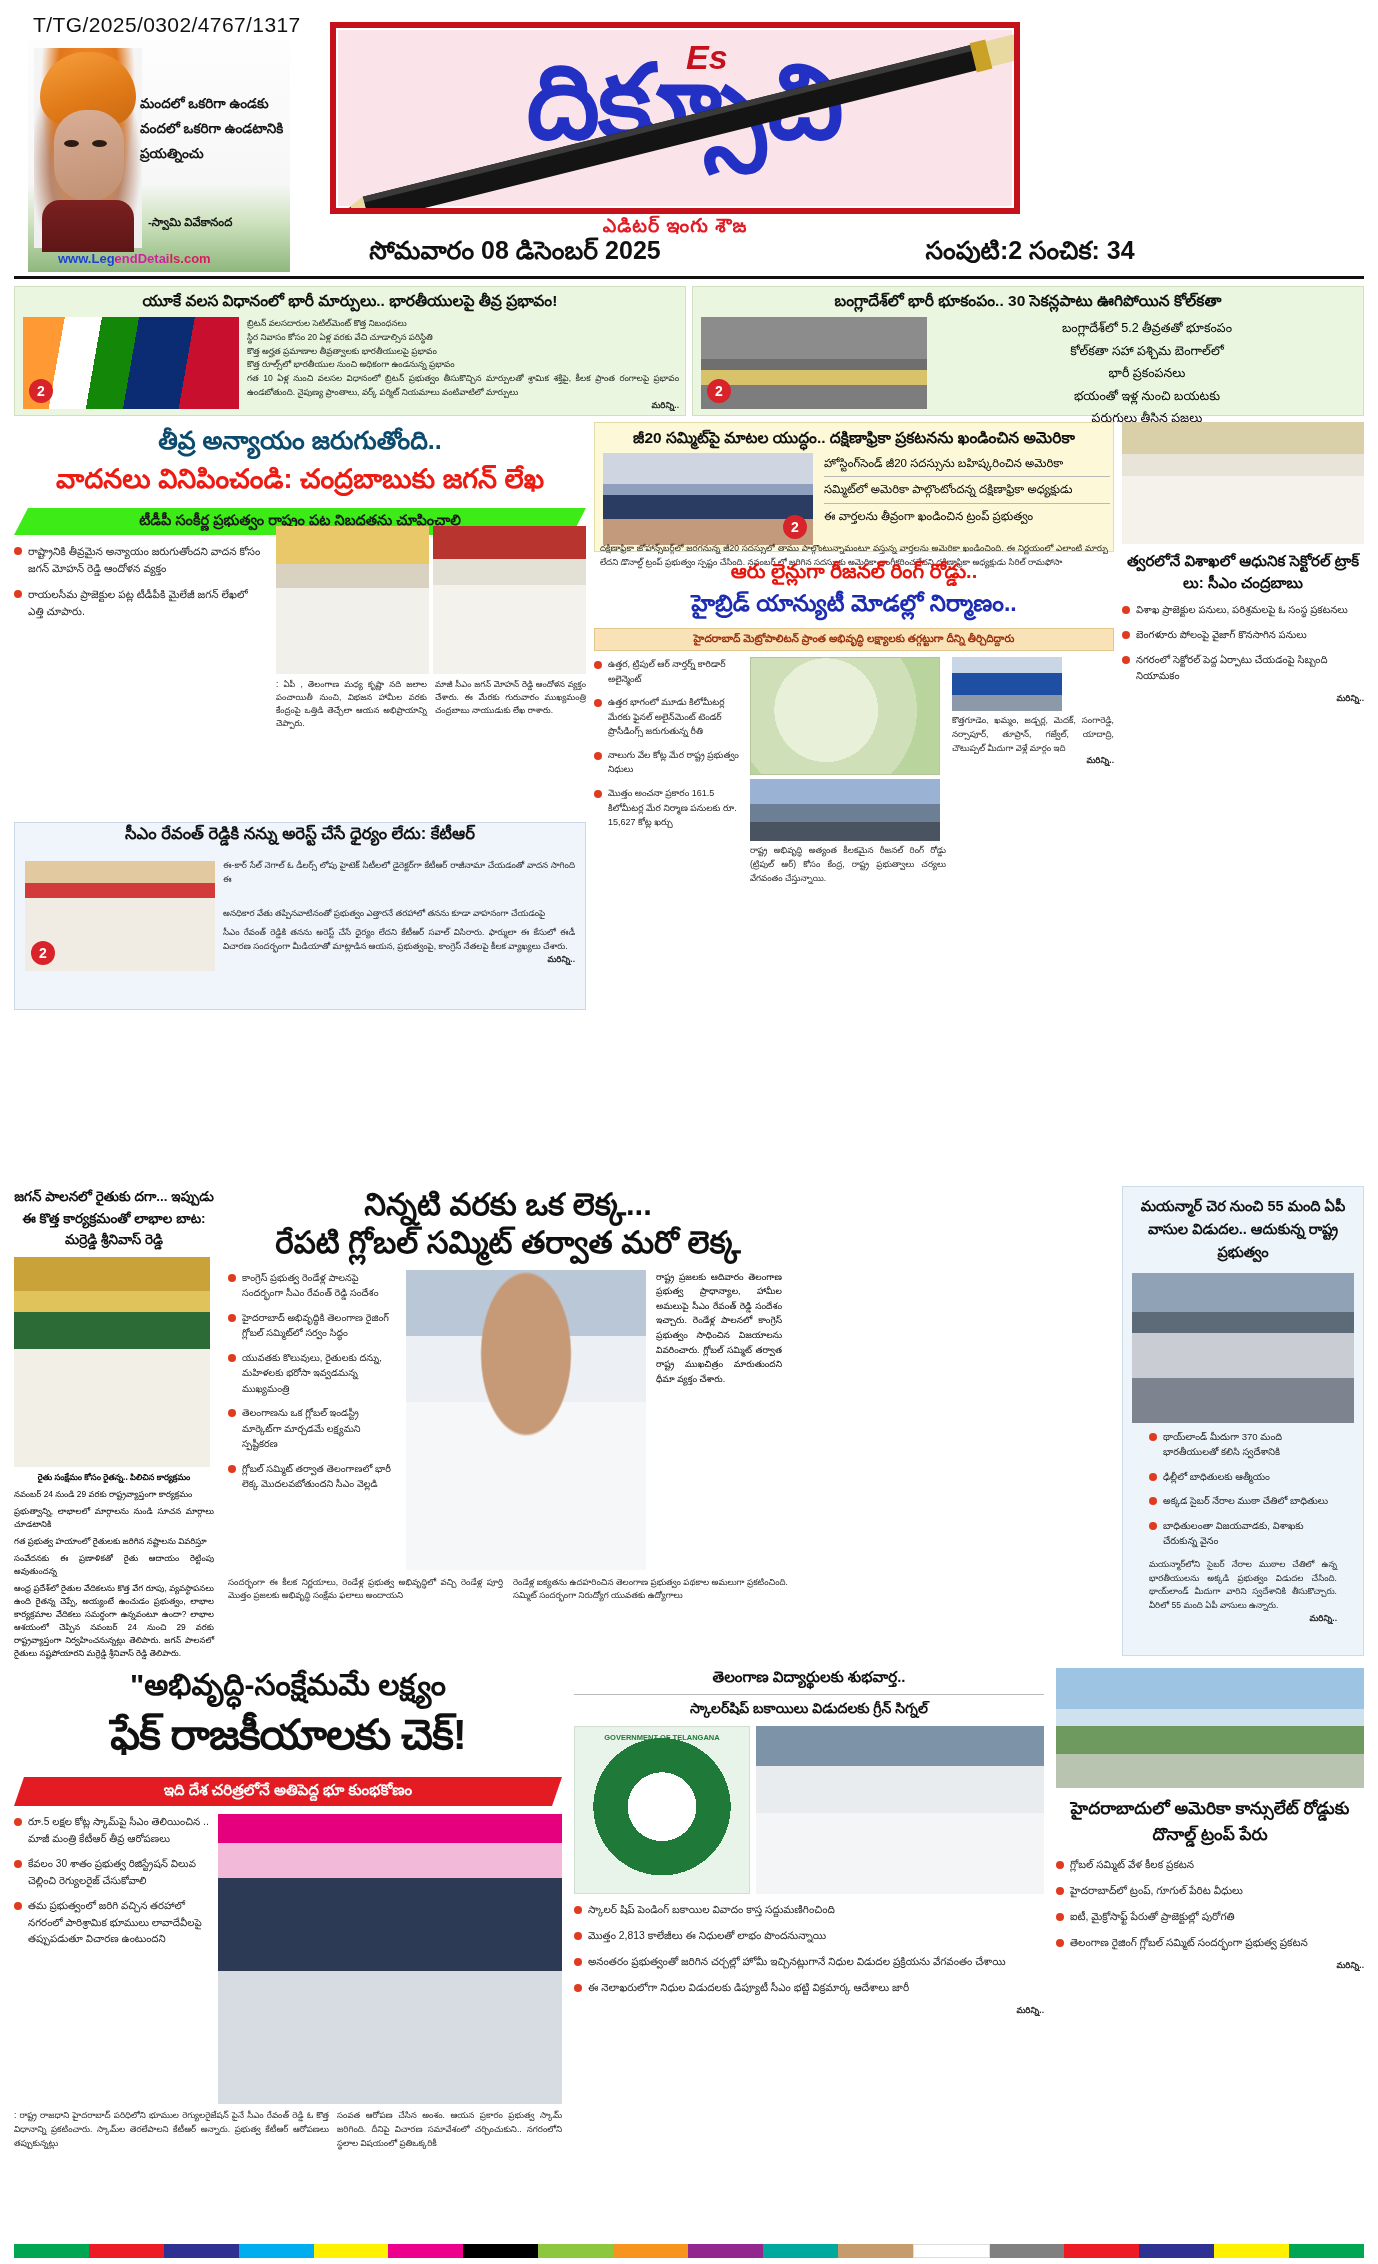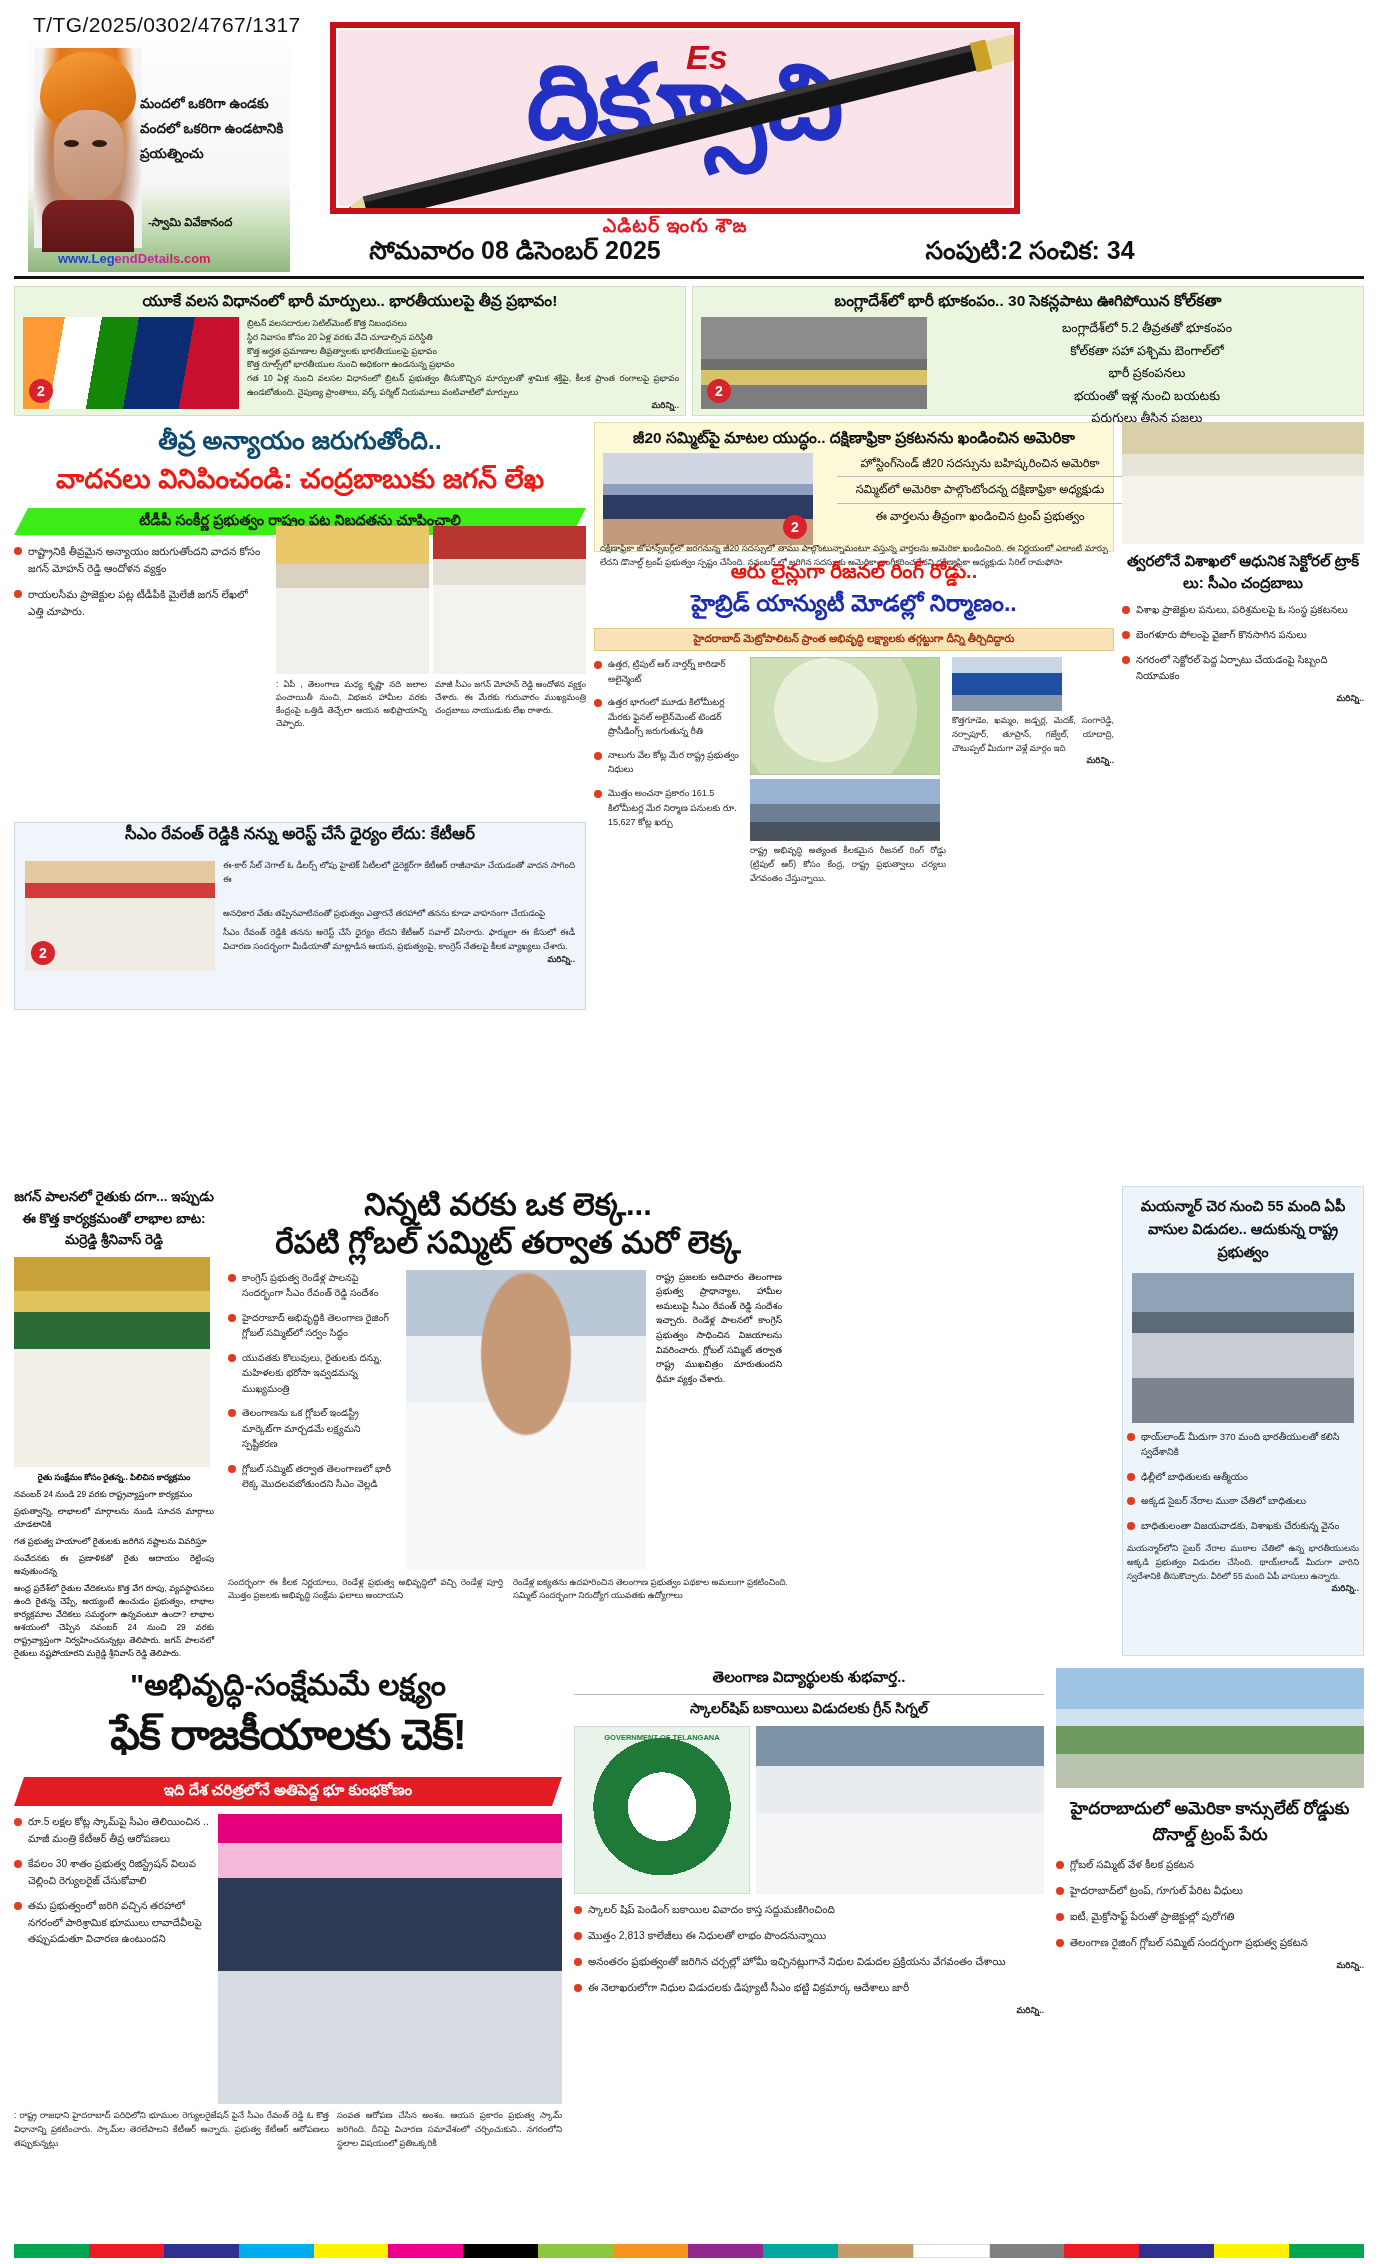--- a/index.html
+++ b/index.html
@@ -125,21 +125,21 @@
   .p-cbn { background:linear-gradient(180deg,#e9c86a 0 26%, #d9d2c0 26% 42%, #f2f0ea 42% 100%); }
   .p-jagan{ background:linear-gradient(180deg,#b7342f 0 22%, #e3e0d6 22% 40%, #f4f2ec 40% 100%); }
   .caps { position:absolute; right:0; top:256px; width:310px; display:flex; gap:8px; }
   .caps div { flex:1; font-size:8.4px; line-height:1.55; text-align:justify; color:#222;}
 
   
   #r2b { left:594px; top:422px; width:520px; height:130px; background:#fcf8d8; border:1px solid #e3dca8;}
   .g20-title{ font-size:15.5px; font-weight:700; text-align:center; padding-top:6px; color:#111;}
   .g20-photo{ position:absolute; left:8px; top:30px; width:210px; height:92px;
     background:linear-gradient(180deg,#cfd6e2 0 34%, #8ea0bd 34% 46%, #2b3c63 46% 72%, #c49a7d 72% 100%); }
-  .g20-lines{ position:absolute; left:242px; top:30px; width:286px; text-align:center; font-size:11.5px; line-height:1.85;}
+  .g20-lines{ position:absolute; left:229px; top:30px; width:286px; text-align:left; font-size:11.5px; line-height:1.85;}
 
   
   #rrr { left:594px; top:560px; width:520px; height:250px; }
   .rrr-h1{ font-size:20px; font-weight:700; text-align:center; color:#e8150d;}
   .rrr-h2{ font-size:23px; font-weight:700; text-align:center; color:#1c2db4; margin-top:2px;}
   .rrr-band{ margin-top:6px; background:#f9e2b8; border:1px solid #e0c78a; font-size:10.5px;
     text-align:center; padding:3px 2px; font-weight:700; color:#a02c0a;}
   .rrr-grid{ margin-top:6px; display:flex; gap:6px;}
   .rrr-col{ flex:1; }
   .rrr-map{ width:190px; height:118px; background:
@@ -179,21 +179,21 @@
   .fl-title{ font-size:13.5px;font-weight:700;text-align:center;line-height:1.6;color:#111;}
   .fl-photo{ width:196px;height:210px;margin-top:6px;
     background:linear-gradient(180deg,#c9a33a 0 16%, #e0c35a 16% 26%, #2c6b36 26% 44%, #f2efe6 44% 100%); }
   .fl-cap{ font-size:8.4px;line-height:1.55;text-align:justify;margin-top:4px;}
 
   
   #rcol2 { left:1122px; top:1186px; width:242px; height:470px; background:#eef5fa; border:1px solid #ccdce8;}
   .rc2-title{ font-size:14.5px;font-weight:700;text-align:center;line-height:1.6;padding:8px 6px 0;color:#111;}
   .rc2-photo{ margin:8px auto 0; width:222px;height:150px;
     background:linear-gradient(180deg,#8fa2b6 0 26%, #5d6a78 26% 40%, #c9ccd2 40% 70%, #7d8490 70% 100%); }
-  .rc2-b{ padding:6px 4px 0; }
+  .rc2-b{ padding:6px 26px 0; }
   .rc2-b .bullet p{ font-size:9.6px; }
 
   
   #bottom { left:14px; top:1668px; width:1350px; height:580px; }
   .bl { position:absolute; left:0; top:0; width:548px;}
   .bl-h1{ font-size:30px;font-weight:700;text-align:center;color:#111;}
   .bl-h2{ font-size:42px;font-weight:800;text-align:center;color:#111;margin-top:2px;letter-spacing:-1px;}
   .redband{ margin-top:8px;background:#e31b23;color:#fff;font-size:15px;font-weight:700;
     text-align:center;padding:4px 6px;
     clip-path: polygon(10px 0, 100% 0, calc(100% - 10px) 100%, 0 100%);}

